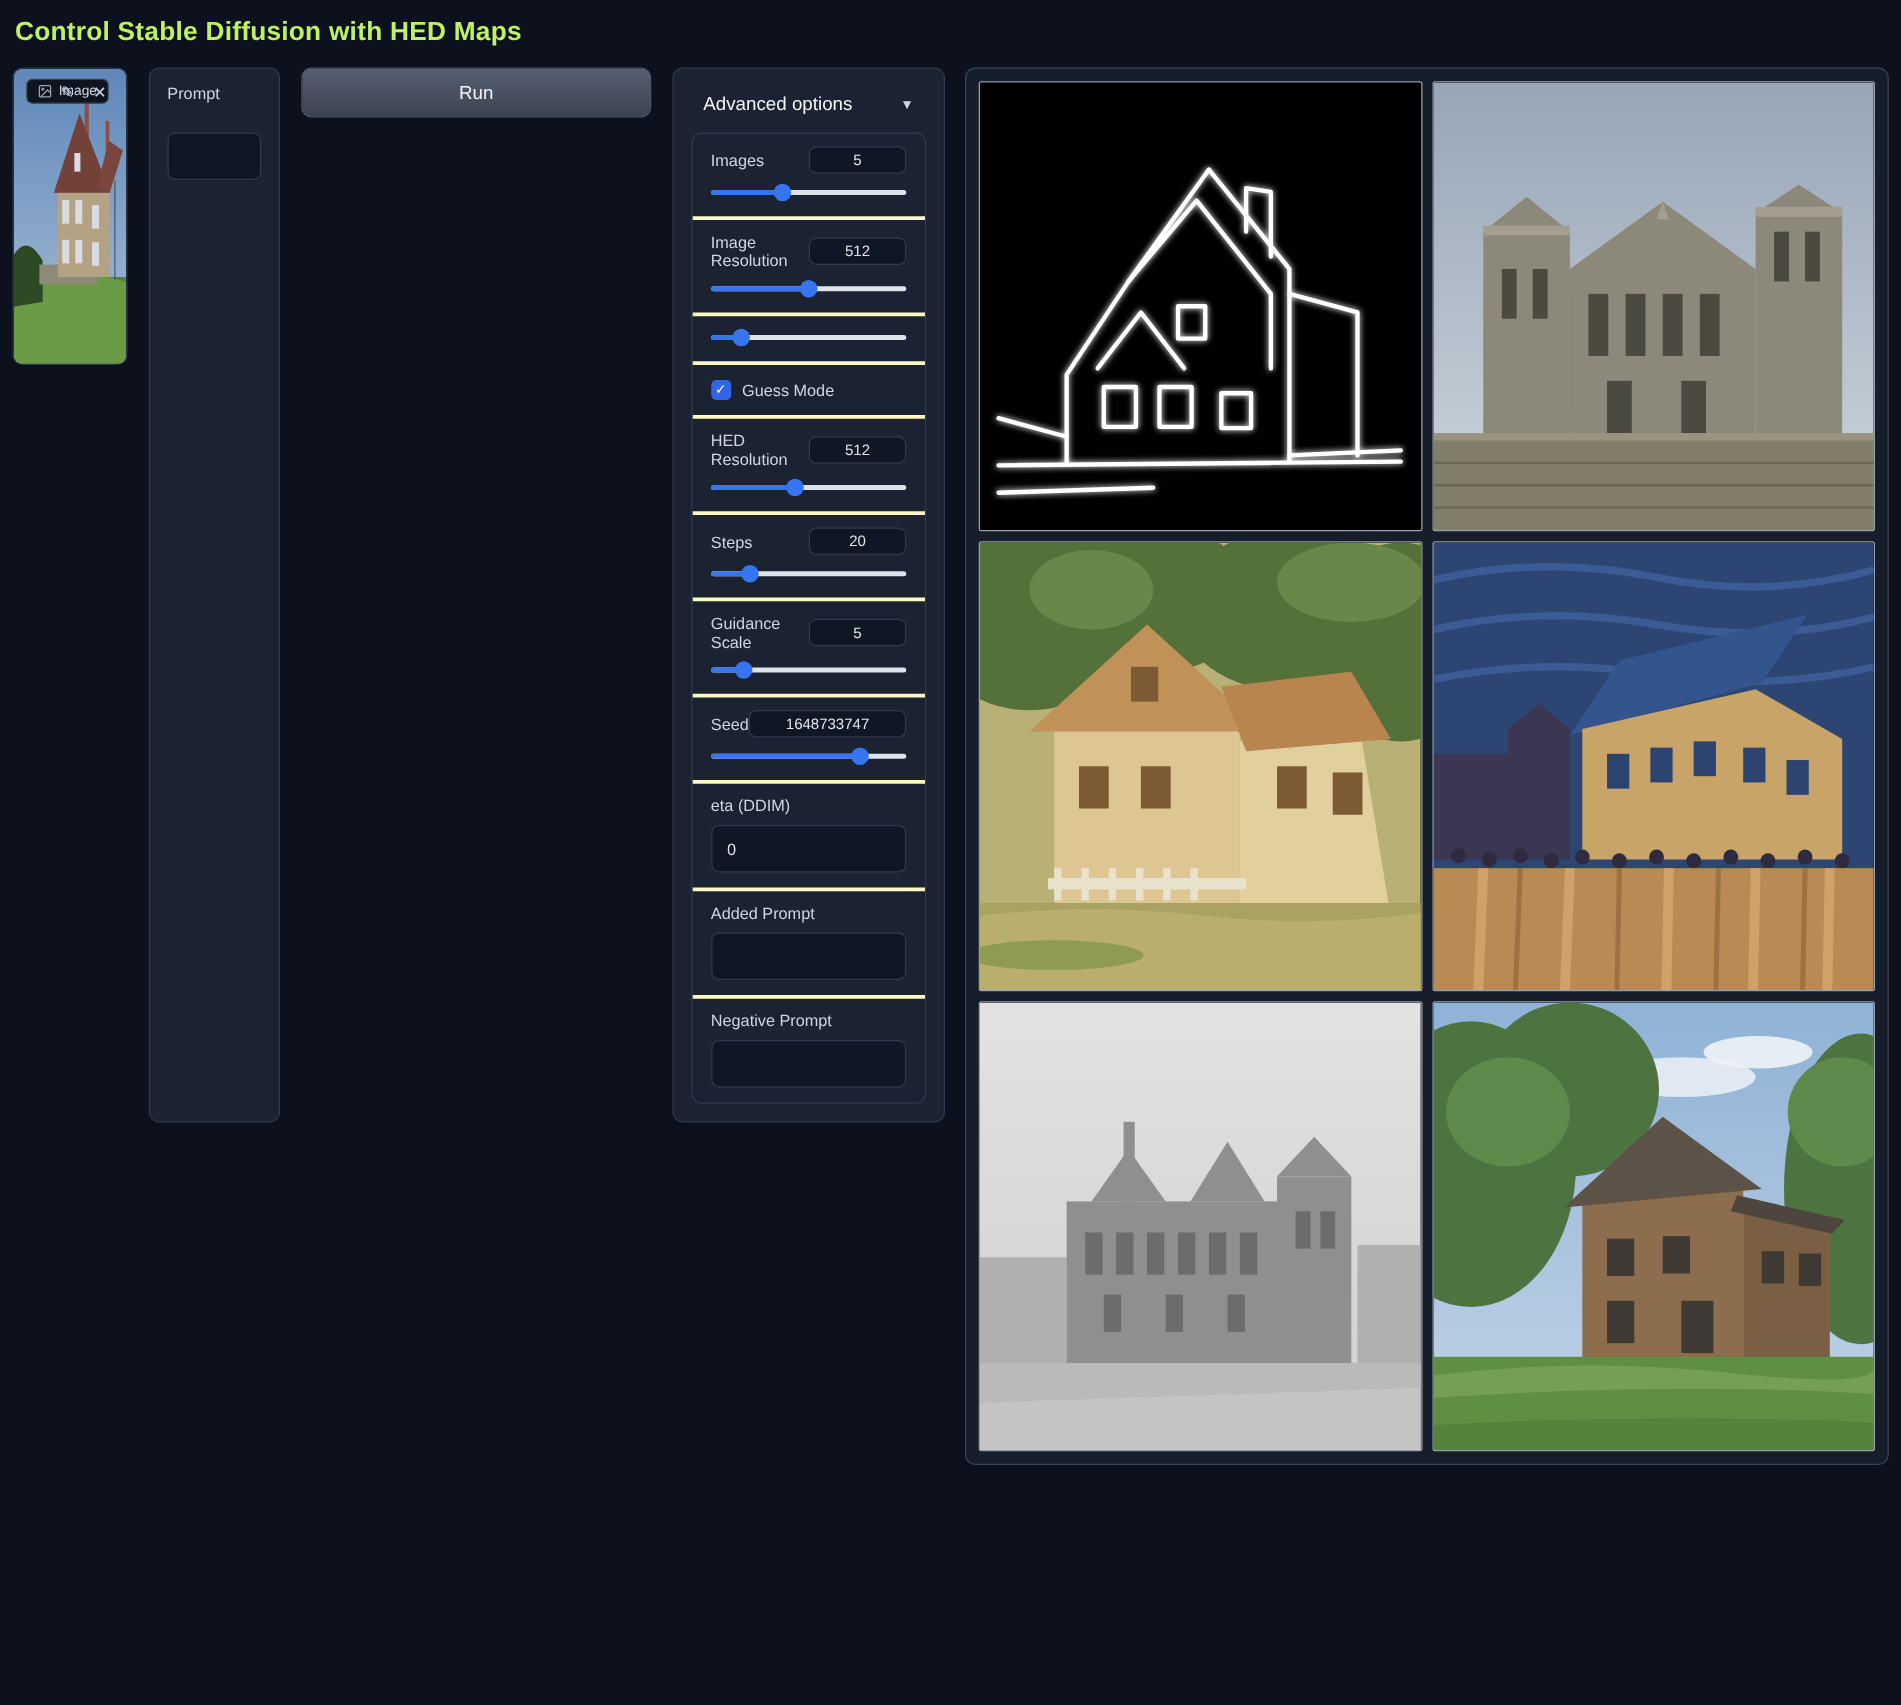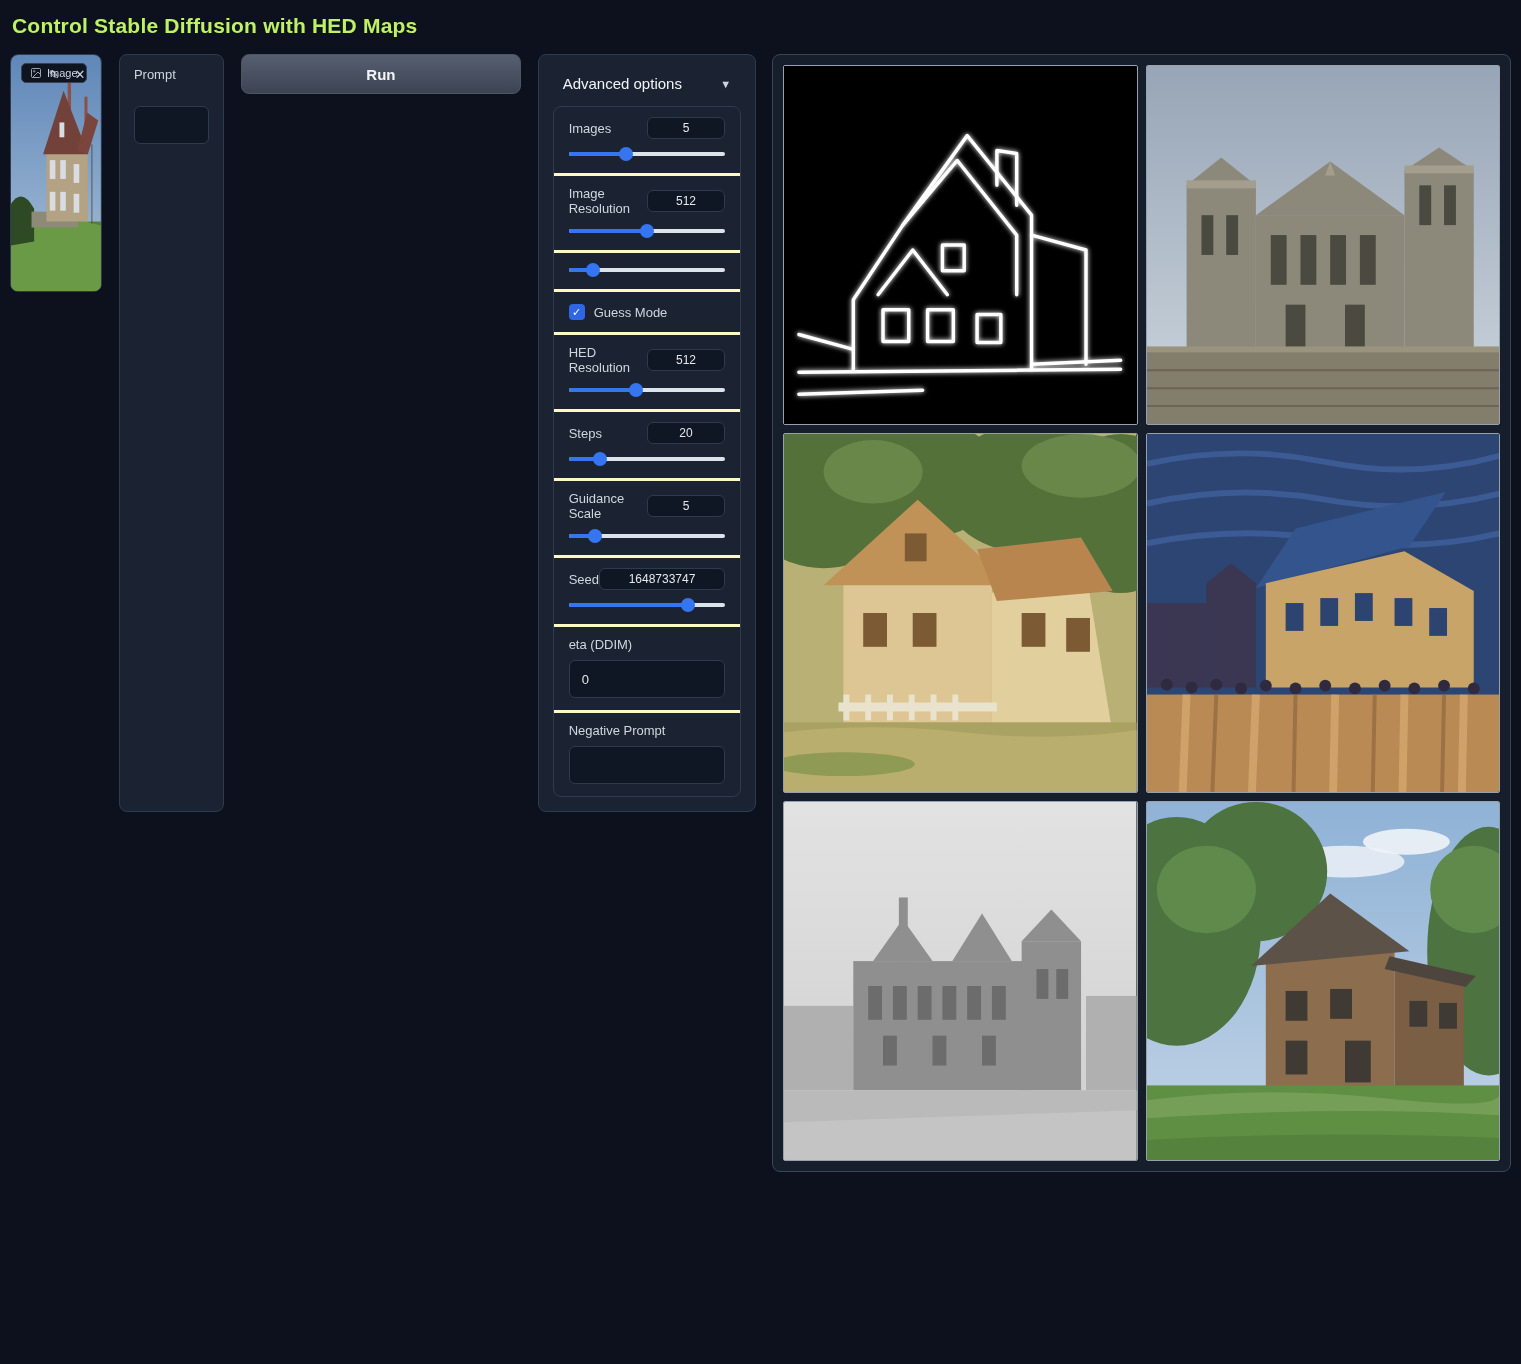--- a/index.html
+++ b/index.html
@@ -19,21 +19,21 @@
   .img-actions{position:absolute;top:8px;right:10px;display:flex;gap:4px;z-index:2}
   .icon-btn{background:transparent;border:none;color:#cbd5e1;font-size:13px;width:22px;height:22px;cursor:pointer;border-radius:4px;font-family:inherit}
 
   
   .prompt-block{padding:12px 14px 16px}
   .field-label{font-size:13px;color:#cfd6e0;display:block}
   .prompt-block .field-label{margin-bottom:24px}
   .text-input{width:100%;height:38px;background:#101724;border:1px solid #2e3a4e;border-radius:6px;color:#e5e7eb;font-size:13px;padding:0 12px;outline:none;font-family:inherit}
 
   
-  .run-btn{width:100%;height:40px;border-radius:8px;border:1px solid #4b5563;background:linear-gradient(180deg,#565f70 0%,#3c4453 100%);color:#f3f4f6;font-weight:700;font-size:15px;cursor:pointer;font-family:inherit}
+  .run-btn{width:100%;height:40px;border-radius:8px;border:1px solid #4b5563;background:linear-gradient(180deg,#565f70 0%,#3c4453 100%);color:#f3f4f6;font-weight:400;font-size:15px;cursor:pointer;font-family:inherit}
 
   
   .advanced{padding:14px}
   .acc-header{display:flex;justify-content:space-between;align-items:center;padding:6px 10px 14px;font-size:15px;color:#f3f4f6;cursor:pointer}
   .acc-arrow{font-size:11px;color:#cbd5e1}
   .form{border:1px solid #2e3a4e;border-radius:8px;background:#1b2332;overflow:hidden}
   .row{padding:10px 15px 12px;border-top:3px solid #fef9c3}
   .row:first-child{border-top:none}
   .ctrl-head{display:flex;justify-content:space-between;align-items:center;margin-bottom:8px}
   .ctrl-value{min-width:78px;text-align:center;background:#101724;border:1px solid #2e3a4e;border-radius:6px;font-size:12px;color:#e5e7eb;padding:3px 10px;cursor:text}
@@ -204,20 +204,24 @@
               <div class="fill"></div>
               <div class="thumb"></div>
             </div>
           </div>
 
           <div class="row input-row">
             <span class="field-label">eta (DDIM)</span>
             <input class="text-input" value="0" style="">
           </div>
 
+          <div class="row input-row">
+            <span class="field-label">Added Prompt</span>
+            <input class="text-input" value="" style="">
+          </div>
 
           <div class="row input-row">
             <span class="field-label">Negative Prompt</span>
             <input class="text-input" value="" style="">
           </div>
 
         </div>
       </div>
     </div>
 

